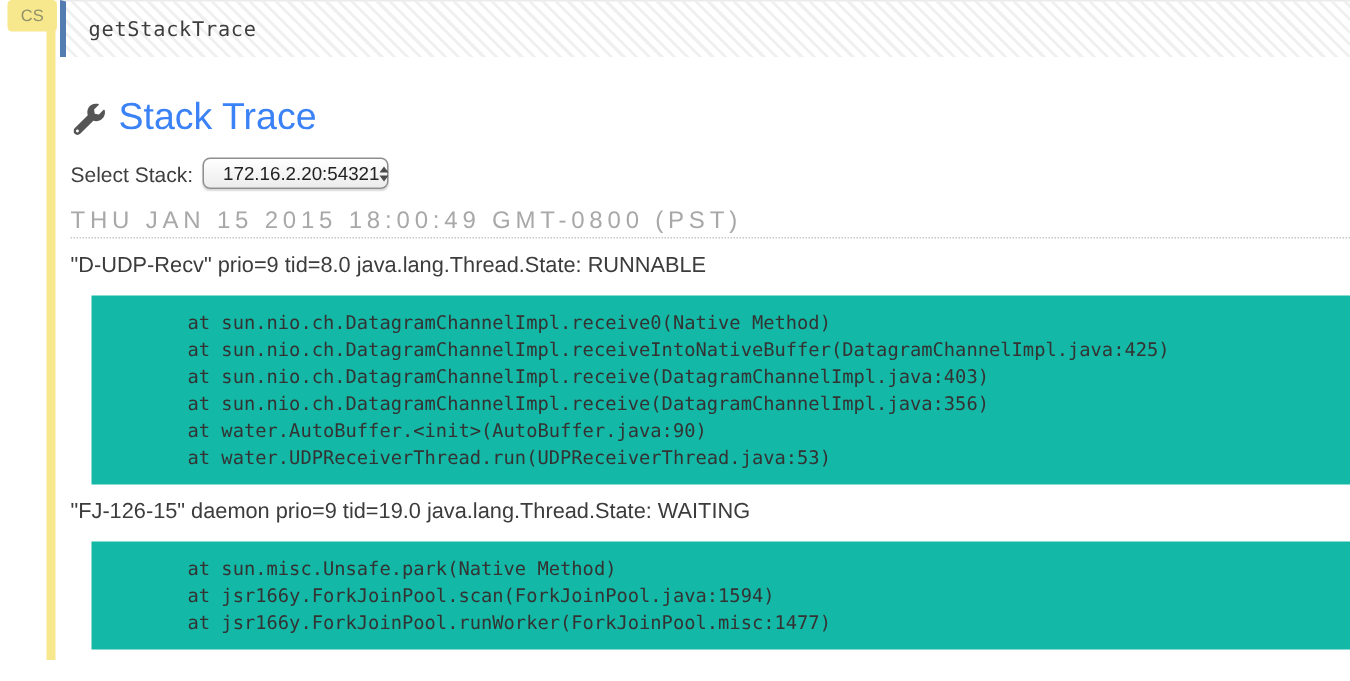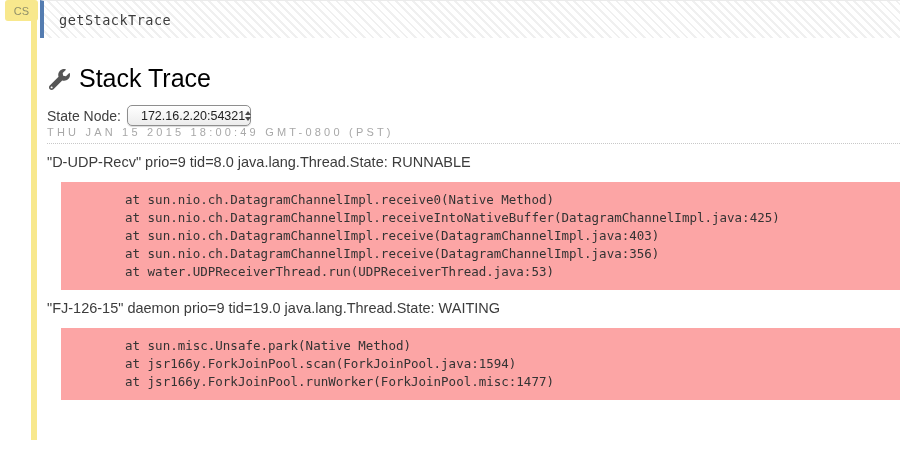--- a/index.html
+++ b/index.html
@@ -47,21 +47,21 @@
 
   
   .cell-output {
     position: absolute; left: 40px; top: 38px; right: 0;
     padding-left: 7px;
   }
 
   .title-row {
     margin: 26px 0 0 2px;
     display: flex; align-items: center; gap: 9px;
-    color: #000000;
+    color: #3b82f6;
     font-size: 25px; font-weight: 400;
     line-height: 29px;
   }
   .title-row svg { width: 21px; height: 21px; flex: none; margin-top: 2px; }
 
   .select-row {
     margin-top: 12px;
     display: flex; align-items: center; gap: 6px;
     font-size: 14px; color: #3f3f3f;
   }
@@ -75,38 +75,39 @@
     box-shadow: 0 1px 1px rgba(0,0,0,0.15);
     font-size: 12.5px; color: #222;
     cursor: default;
   }
   .sel-arrows { display: flex; flex-direction: column; align-items: center; gap: 2px; }
   .sel-arrows i { display: block; width: 0; height: 0; }
   .sel-arrows .up   { border-left: 3.5px solid transparent; border-right: 3.5px solid transparent; border-bottom: 4.5px solid #4a4a4a; }
   .sel-arrows .down { border-left: 3.5px solid transparent; border-right: 3.5px solid transparent; border-top: 4.5px solid #4a4a4a; }
 
   .timestamp {
-    font-size: 11px;
+    margin-top: 15px;
+    font-size: 16px;
     letter-spacing: 3.2px;
     color: #a8a8a8;
     line-height: 13px;
     padding-bottom: 4px;
     border-bottom: 1px dotted #c8c8c8;
   }
 
   .thread-header {
     margin-top: 9px;
     font-size: 14.5px;
     color: #3c3c3c;
     line-height: 18px;
   }
 
   .frames {
     margin: 11px 0 0 14px;
-    background: #fca5a5;
+    background: #14b8a6;
     padding: 9px 0;
     font-family: "DejaVu Sans Mono", monospace;
     font-size: 12.5px;
     line-height: 18px;
     color: #333333;
   }
   .frame-line { padding-left: 64px; white-space: pre; }
 </style>
 </head>
 <body>
@@ -123,39 +124,40 @@
   <div class="cell-output">
 
     <div class="title-row">
       <svg viewBox="0 0 512 512" aria-hidden="true">
         <path fill="#555555" d="M507.73 109.1c-2.24-9.03-13.54-12.09-20.12-5.51l-74.36 74.36-67.88-11.31-11.31-67.88 74.36-74.36c6.62-6.62 3.43-17.9-5.66-20.16-47.38-11.74-99.55.91-136.58 37.93-39.64 39.64-50.55 97.1-34.05 147.2L18.74 402.76c-24.99 24.99-24.99 65.51 0 90.5 24.99 24.99 65.51 24.99 90.5 0l213.21-213.21c50.12 16.71 107.47 5.68 147.37-34.22 37.07-37.07 49.7-89.32 37.91-136.73zM64 472c-13.25 0-24-10.75-24-24 0-13.26 10.75-24 24-24s24 10.74 24 24c0 13.25-10.75 24-24 24z"></path>
       </svg>
       <span>Stack Trace</span>
     </div>
 
     <div class="select-row">
-      <span>State Node:</span>
+      <span>Select Stack:</span>
       <div class="node-select">
         <span>172.16.2.20:54321</span>
         <span class="sel-arrows">
           <i class="up"></i>
             <i class="down"></i>
         </span>
       </div>
     </div>
 
     <div class="timestamp">THU JAN 15 2015 18:00:49 GMT-0800 (PST)</div>
 
     <div>
       <div class="thread-header">"D-UDP-Recv" prio=9 tid=8.0 java.lang.Thread.State: RUNNABLE</div>
       <div class="frames">
         <div class="frame-line">at sun.nio.ch.DatagramChannelImpl.receive0(Native Method)</div>
         <div class="frame-line">at sun.nio.ch.DatagramChannelImpl.receiveIntoNativeBuffer(DatagramChannelImpl.java:425)</div>
         <div class="frame-line">at sun.nio.ch.DatagramChannelImpl.receive(DatagramChannelImpl.java:403)</div>
         <div class="frame-line">at sun.nio.ch.DatagramChannelImpl.receive(DatagramChannelImpl.java:356)</div>
+        <div class="frame-line">at water.AutoBuffer.&lt;init&gt;(AutoBuffer.java:90)</div>
         <div class="frame-line">at water.UDPReceiverThread.run(UDPReceiverThread.java:53)</div>
       </div>
     </div>
 
     <div>
       <div class="thread-header">"FJ-126-15" daemon prio=9 tid=19.0 java.lang.Thread.State: WAITING</div>
       <div class="frames">
         <div class="frame-line">at sun.misc.Unsafe.park(Native Method)</div>
         <div class="frame-line">at jsr166y.ForkJoinPool.scan(ForkJoinPool.java:1594)</div>
         <div class="frame-line">at jsr166y.ForkJoinPool.runWorker(ForkJoinPool.misc:1477)</div>

